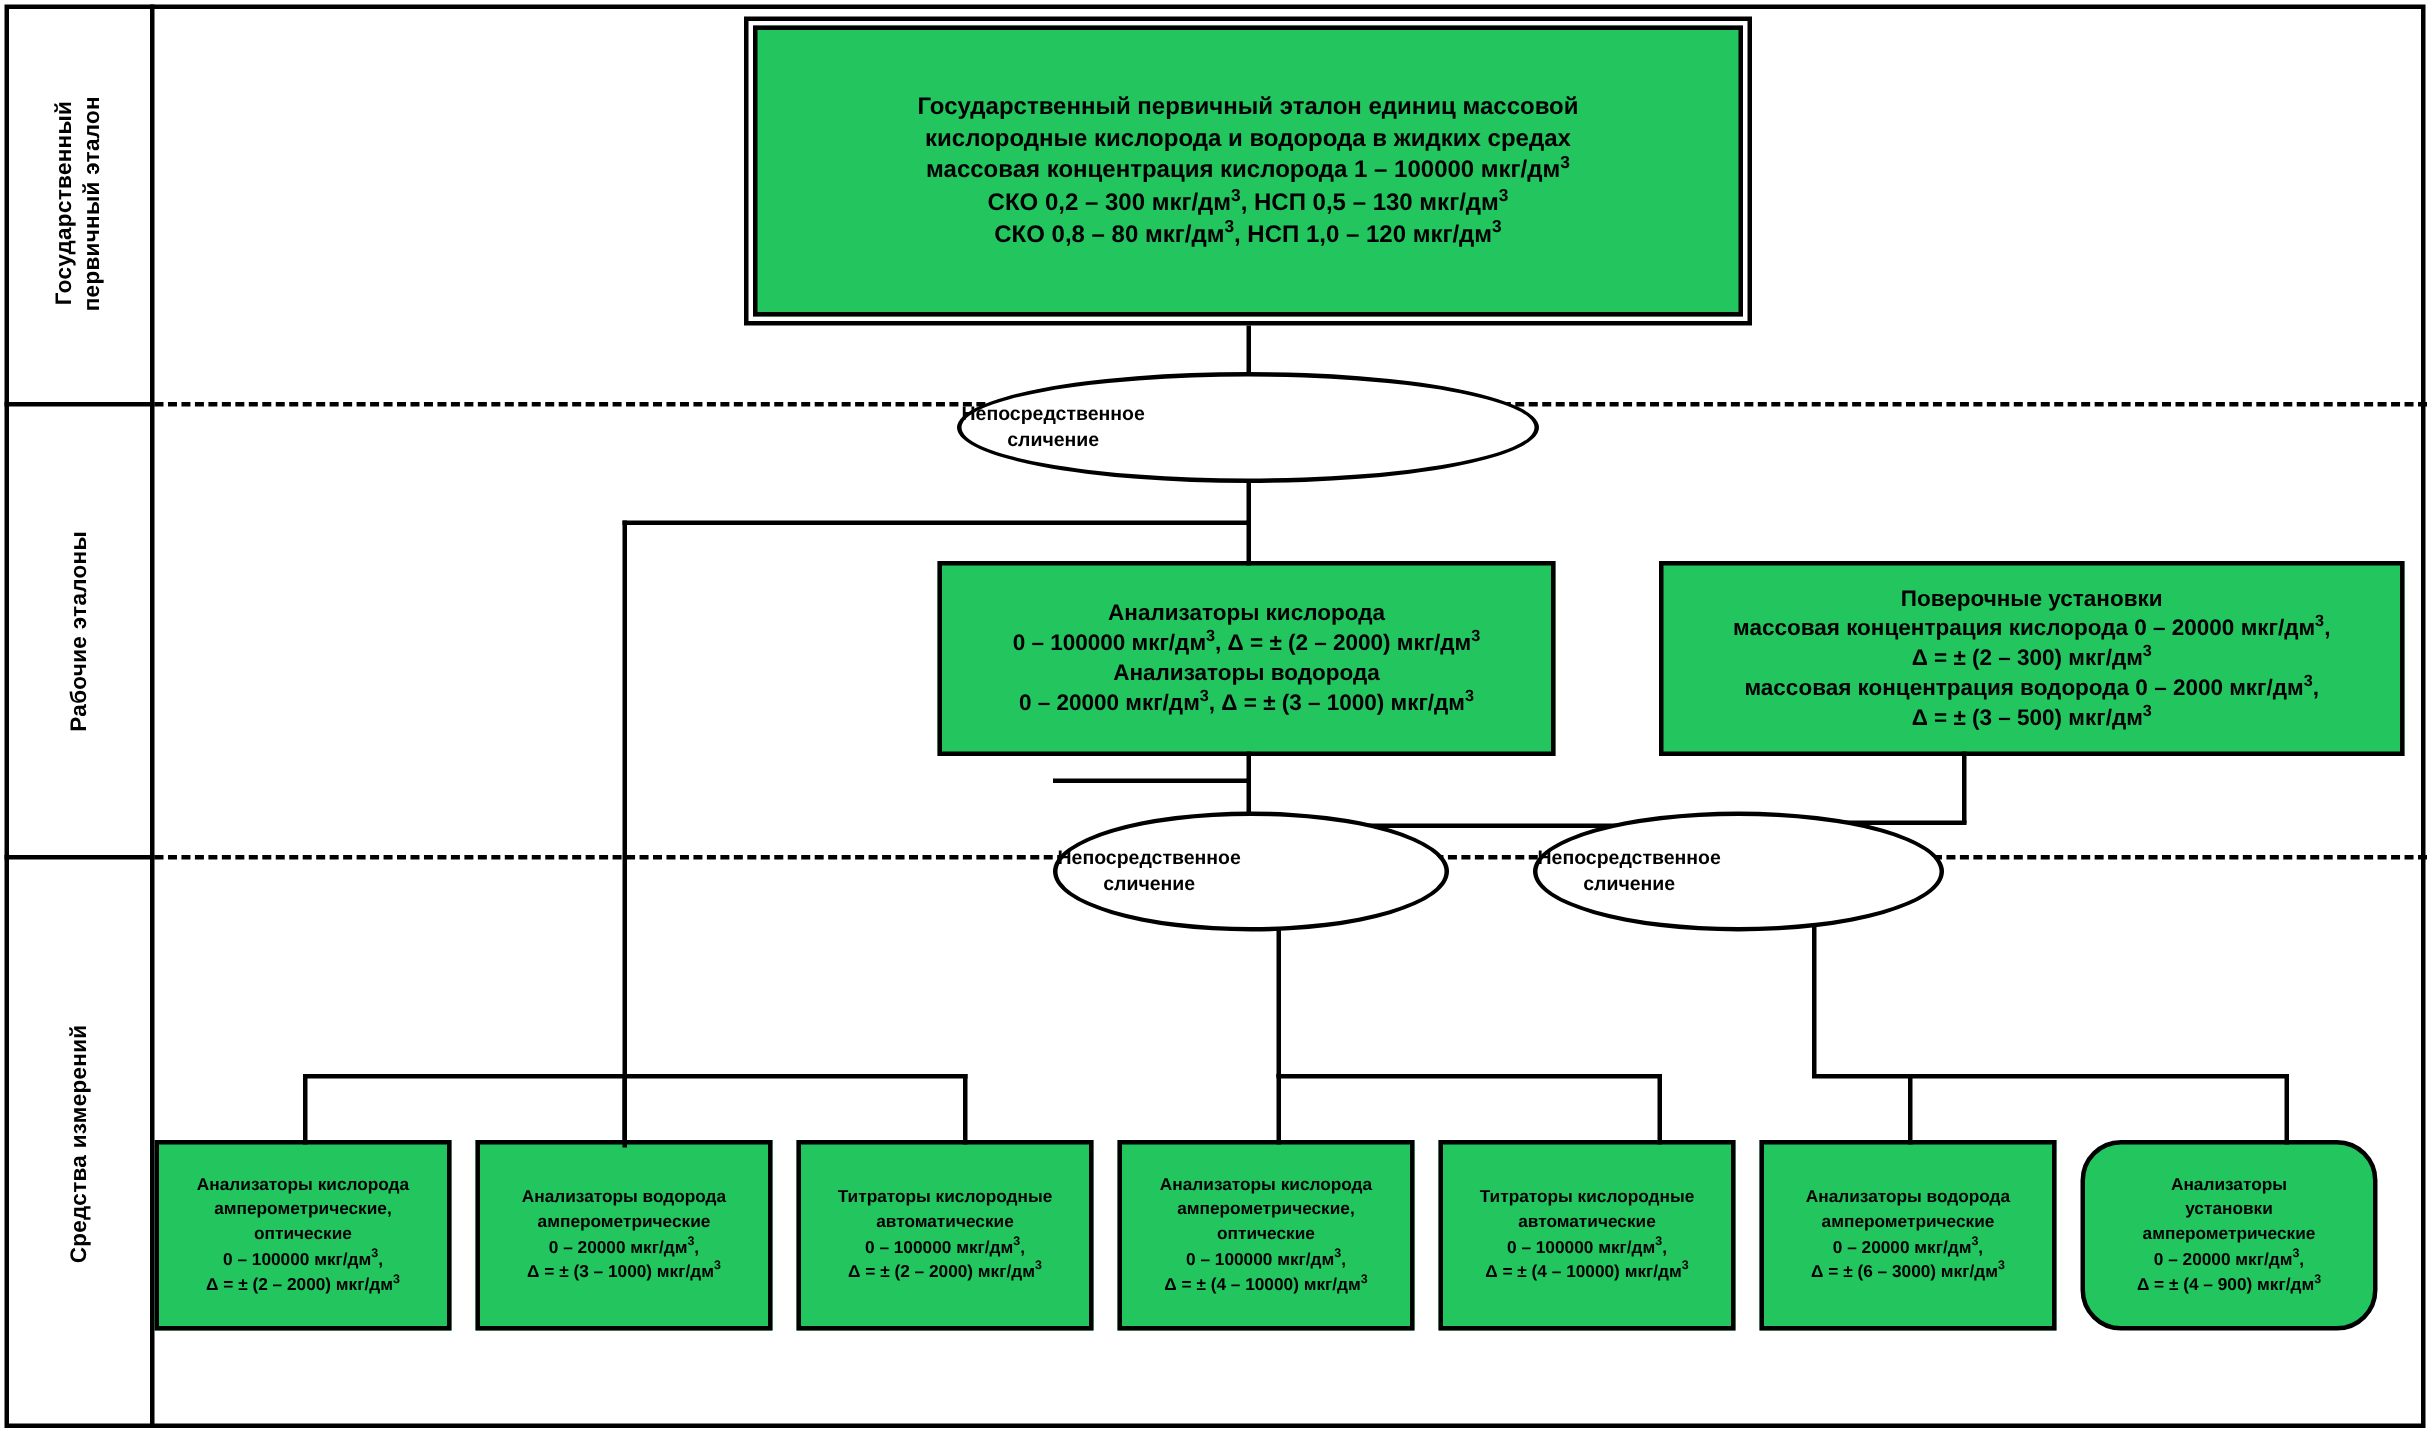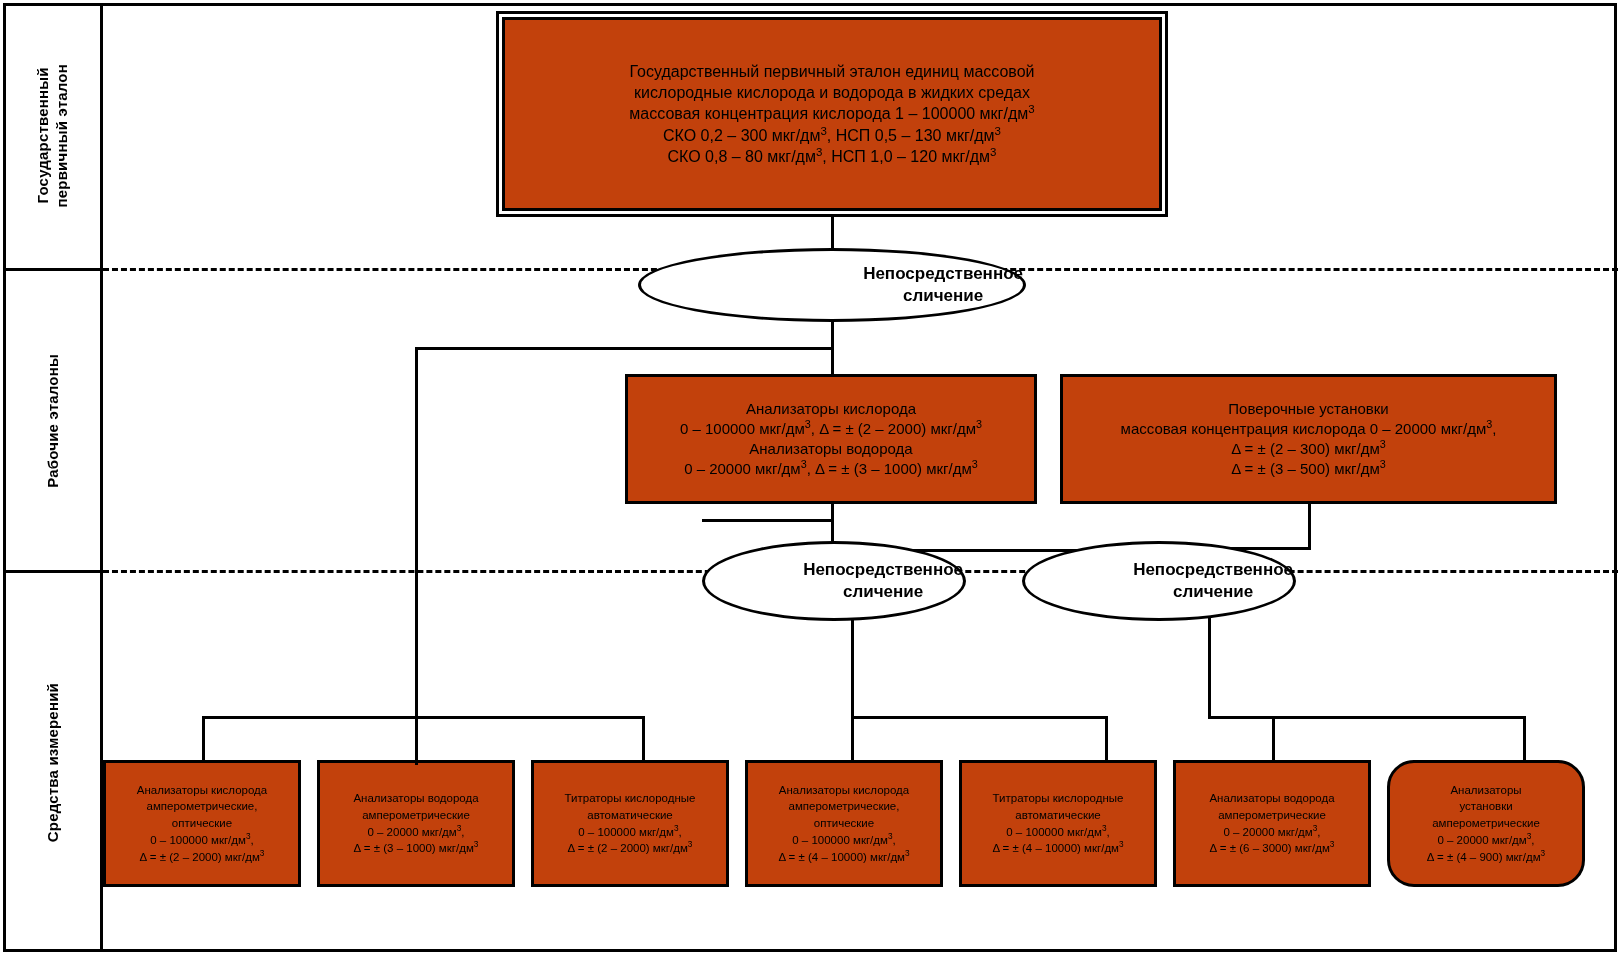--- a/index.html
+++ b/index.html
@@ -22,35 +22,35 @@
                  border-top:3px dashed #000;}
 
   
   .vlabel{position:absolute;left:3px;width:100px;
           display:flex;align-items:center;justify-content:center;}
   .vlabel span{writing-mode:vertical-rl;transform:rotate(180deg);
        font-size:15px;font-weight:bold;letter-spacing:.2px;text-align:center;
        line-height:1.25;white-space:pre-line;}
 
   
-  .box{position:absolute;box-sizing:border-box;border:3px solid #000;background:#c2410c;
+  .box{position:absolute;box-sizing:border-box;border:3px solid #000;background:#22c55e;
        display:flex;align-items:center;justify-content:center;text-align:center;
-       font-weight:normal;line-height:1.32;}
+       font-weight:bold;line-height:1.32;}
   .box.dbl{border:3px solid #000;outline:3px solid #000;outline-offset:3px;}
   .box .inner{padding:2px 8px;}
   .box sup{font-size:.72em;vertical-align:super;line-height:0;}
 
   .primary{font-size:16px;}
   .std{font-size:15px;}
   .leaf{font-size:11.5px;line-height:1.45;}
 
   
   .ellipse{position:absolute;box-sizing:border-box;border:3px solid #000;background:#fff;
-           border-radius:50%;display:flex;align-items:center;justify-content:flex-end;
-           text-align:center;font-size:17px;font-weight:bold;line-height:1.3;z-index:4;}
+           border-radius:50%;display:flex;align-items:center;justify-content:flex-start;
+           text-align:center;font-size:13px;font-weight:bold;line-height:1.3;z-index:4;}
 
   
   .hline{position:absolute;height:3px;background:#000;z-index:2;}
   .vline{position:absolute;width:3px;background:#000;z-index:2;}
   .diag{position:absolute;z-index:2;}
   .diag line{stroke:#000;stroke-width:3;}
 </style>
 </head>
 <body>
 
@@ -100,25 +100,26 @@
 
   <div class="box std" style="left:625px;top:374px;width:412px;height:130px;">
     <div class="inner">
       <div>Анализаторы кислорода</div>
       <div>0 – 100000 мкг/дм<sup>3</sup>, Δ = ± (2 – 2000) мкг/дм<sup>3</sup></div>
       <div>Анализаторы водорода</div>
       <div>0 – 20000 мкг/дм<sup>3</sup>, Δ = ± (3 – 1000) мкг/дм<sup>3</sup></div>
     </div>
   </div>
 
-  <div class="box std" style="left:1060px;top:374px;width:497px;height:130px;">
+  <div class="box std" style="left:1106px;top:374px;width:497px;height:130px;">
     <div class="inner">
       <div>Поверочные установки</div>
       <div>массовая концентрация кислорода 0 – 20000 мкг/дм<sup>3</sup>,</div>
       <div>Δ = ± (2 – 300) мкг/дм<sup>3</sup></div>
+      <div>массовая концентрация водорода 0 – 2000 мкг/дм<sup>3</sup>,</div>
       <div>Δ = ± (3 – 500) мкг/дм<sup>3</sup></div>
     </div>
   </div>
 
   <div class="vline" style="left:831px;top:501px;height:20px;"></div>
   <div class="hline" style="left:702px;top:519px;width:132px;"></div>
   <div class="vline" style="left:831px;top:519px;height:26px;"></div>
 
   <div class="hline" style="left:831px;top:549px;width:310px;"></div>
   <svg class="diag" style="left:1128px;top:546px;width:60px;height:34px;" viewBox="0 0 60 34">

